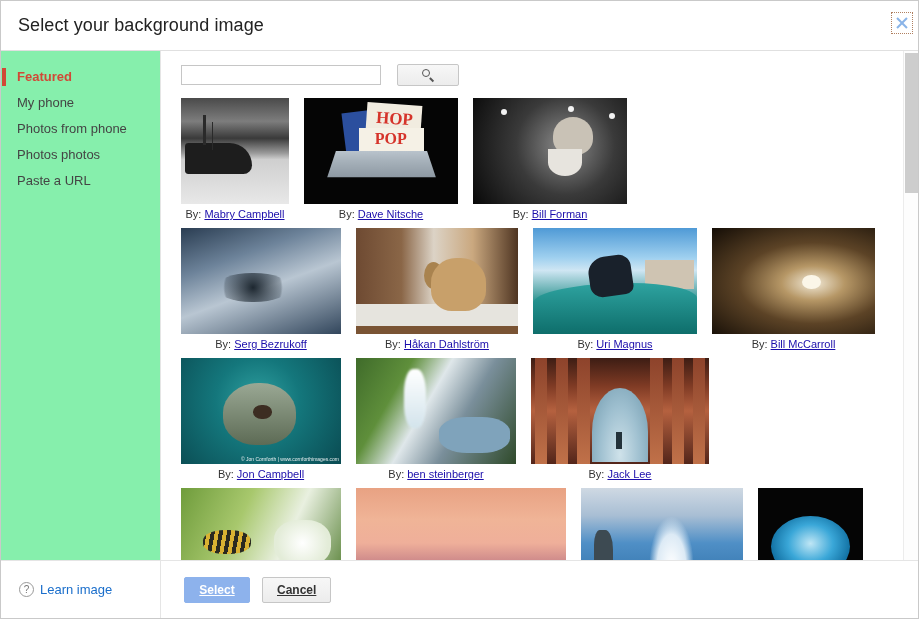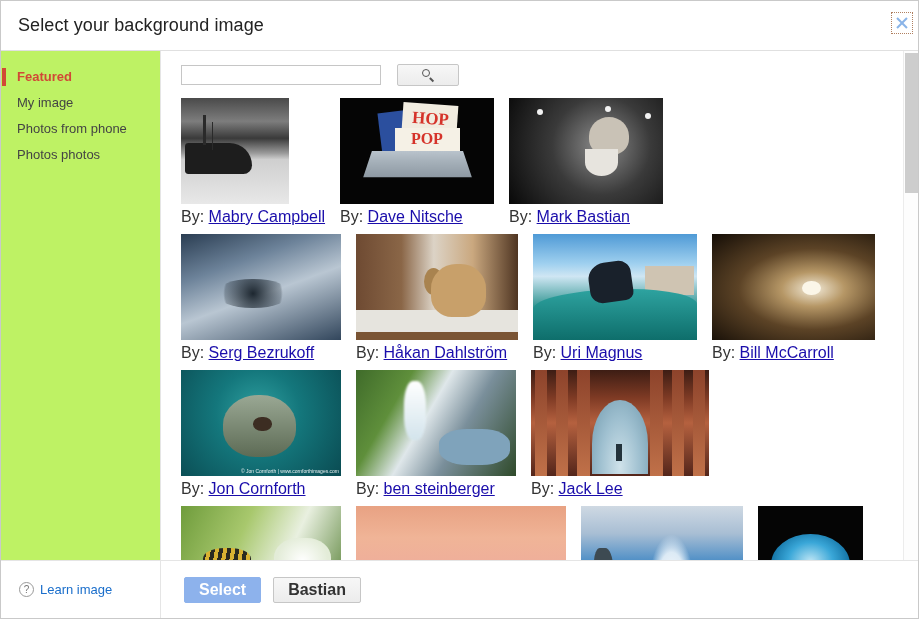--- a/index.html
+++ b/index.html
@@ -83,21 +83,21 @@
     display: flex;
     min-height: 0;
     position: relative;
   }
   .sidebar {
     width: 160px;
     min-width: 160px;
     border-right: 1px solid #e5e5e5;
     padding-top: 13px;
     box-sizing: border-box;
-    background: #bef264;
+    background: #86efac;
     position: relative;
   }
   .nav-item {
     height: 26px;
     line-height: 26px;
     padding-left: 16px;
     font-size: 13px;
     color: #444;
     cursor: pointer;
     position: relative;
@@ -192,24 +192,25 @@
   }
   .thumb {
     height: 106px;
     background: #ddd;
     position: relative;
     overflow: hidden;
     cursor: pointer;
     display: block;
   }
   .credit {
-    font-size: 16px;
+    font-size: 11px;
     color: #333;
     margin-top: 4px;
     white-space: nowrap;
+    text-align: center;
   }
   .credit a {
     color: #1a0dab;
     text-decoration: underline;
     cursor: pointer;
   }
 
   
   .scrollbar {
     position: absolute;
@@ -276,26 +277,27 @@
     flex: 1;
     display: flex;
     align-items: center;
     padding-left: 23px;
     gap: 12px;
   }
   .btn {
     height: 26px;
     min-width: 66px;
     padding: 0 14px;
-    font-size: 16px;
+    font-size: 12px;
     font-family: "Liberation Sans", sans-serif;
     border-radius: 2px;
     cursor: pointer;
     border: 1px solid transparent;
     box-sizing: border-box;
+    text-decoration: underline;
   }
   .btn-primary {
     background: #8db2ec;
     border-color: #8db2ec;
     color: #ffffff;
     font-weight: bold;
   }
   .btn-secondary {
     background: linear-gradient(#f7f7f7, #ececec);
     border-color: #c6c6c6;
@@ -413,27 +415,30 @@
     </button>
   </div>
 
   <div class="body-split">
 
     <div class="sidebar">
       <div class="nav-item active">
         <span>Featured</span>
       </div>
       <div class="nav-item">
-        <span>My image</span>
+        <span>My phone</span>
       </div>
       <div class="nav-item">
         <span>Photos from phone</span>
       </div>
       <div class="nav-item">
         <span>Photos photos</span>
+      </div>
+      <div class="nav-item">
+        <span>Paste a URL</span>
       </div>
     </div>
 
     <div class="content">
 
       <div class="search-row">
         <input class="search-input" type="text" placeholder="" style="">
         <button class="search-btn">
           <span class="mag"></span>
         </button>
@@ -463,21 +468,21 @@
             <div class="credit"><span>By: </span><a>Dave Nitsche</a></div>
           </div>
           <div class="cell">
             <div class="thumb" style="width:154px">
               <div class="art oldart">
                 <div class="dot" style="left:18%;top:10%"></div>
                 <div class="dot" style="left:62%;top:8%"></div>
                 <div class="dot" style="left:88%;top:14%"></div>
               </div>
             </div>
-            <div class="credit"><span>By: </span><a>Mark Bastian</a></div>
+            <div class="credit"><span>By: </span><a>Bill Forman</a></div>
           </div>
         </div>
 
         <div class="grid-row">
           <div class="cell">
             <div class="thumb" style="width:160px">
               <div class="art birdart"></div>
             </div>
             <div class="credit"><span>By: </span><a>Serg Bezrukoff</a></div>
           </div>
@@ -512,21 +517,21 @@
 
         <div class="grid-row">
           <div class="cell">
             <div class="thumb" style="width:160px">
               <div class="art sealart">
                 <div class="head"></div>
                   <div class="nose"></div>
                 <div class="wm">© Jon Cornforth | www.cornforthimages.com</div>
               </div>
             </div>
-            <div class="credit"><span>By: </span><a>Jon Cornforth</a></div>
+            <div class="credit"><span>By: </span><a>Jon Campbell</a></div>
           </div>
           <div class="cell">
             <div class="thumb" style="width:160px">
               <div class="art fallart">
                 <div class="water"></div>
                   <div class="pool"></div>
               </div>
             </div>
             <div class="credit"><span>By: </span><a>ben steinberger</a></div>
           </div>
@@ -588,17 +593,17 @@
 
   <div class="footer">
     <div class="footer-left">
       <div class="learn-more">
         <span class="qmark">?</span>
         <span class="learn-label">Learn image</span>
       </div>
     </div>
     <div class="footer-right">
       <button class="btn btn-primary">Select</button>
-      <button class="btn btn-secondary">Bastian</button>
+      <button class="btn btn-secondary">Cancel</button>
     </div>
   </div>
 
 </div>
 
 </body></html>

